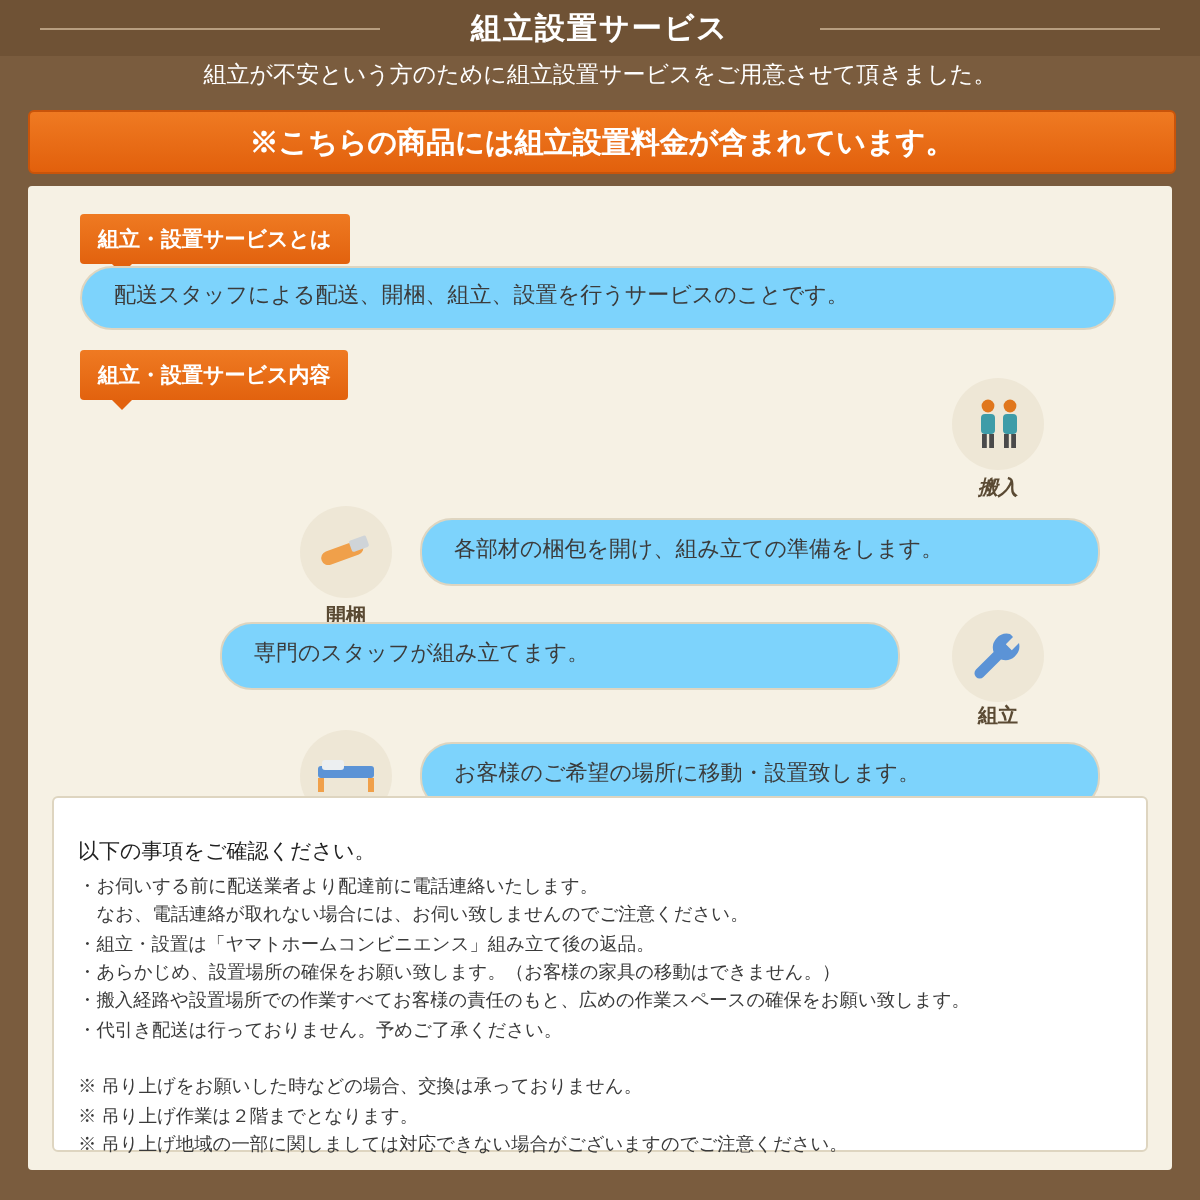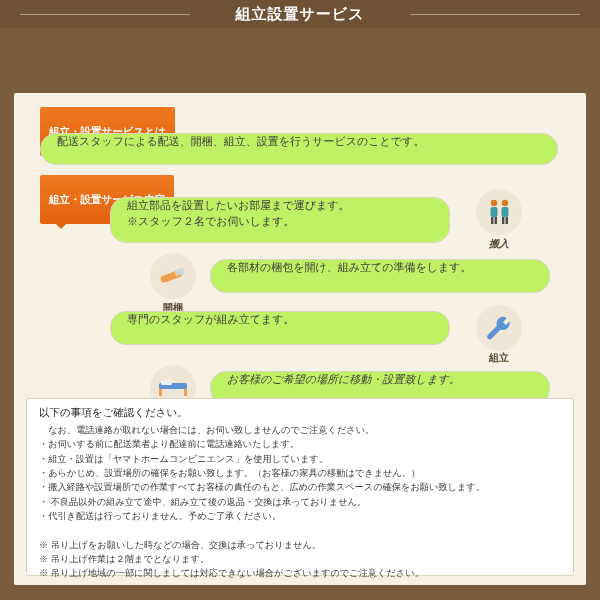--- a/index.html
+++ b/index.html
@@ -82,21 +82,21 @@
     height: 492px;
     background: #f6f1e4;
     border-radius: 2px;
   }
   
   .tag {
     position: absolute;
     display: flex;
     align-items: center;
     height: 17px;
-    padding: 16px 9px;
+    padding: 4px 9px;
     background: linear-gradient(#ef7a22, #e2620e);
     color: #ffffff;
     font-size: 10.5px;
     font-weight: bold;
     border-radius: 2px;
   }
   .tag::after {
     content: "";
     position: absolute;
     left: 16px;
@@ -107,24 +107,25 @@
     border-top: 5px solid #e2620e;
   }
   .tag-dark {
     background: linear-gradient(#6b4f33, #5b4129);
   }
   .tag-dark::after { border-top-color: #5b4129; }
 
   
   .callout {
     position: absolute;
-    background: #bef264;
+    background: #7dd3fc;
     border: 1px solid #ded5c0;
     border-radius: 16px;
     display: flex;
+    align-items: center;
     box-sizing: border-box;
     padding: 0 16px;
     font-size: 11px;
     color: #3b3b3b;
     line-height: 1.45;
   }
 
   
   .circle {
     position: absolute;
@@ -169,53 +170,54 @@
     background: #ffffff;
     border: 1px solid #ded5c0;
     border-radius: 3px;
     box-sizing: border-box;
     padding: 7px 12px;
   }
   .notes-title {
     font-size: 10.5px;
     color: #222;
     margin-bottom: 3px;
+    margin-top: 13px;
   }
   .notes-list {
     font-size: 9.2px;
     color: #3a3a3a;
     line-height: 1.56;
   }
   .notes-list div { white-space: nowrap; }
 </style>
 </head>
 <body>
 
 <div class="page">
 
   <div class="header">
     <div class="header-line-left"></div>
     <div class="header-title">組立設置サービス</div>
     <div class="header-line-right"></div>
   </div>
-
+  <div class="subtitle">組立が不安という方のために組立設置サービスをご用意させて頂きました。</div>
+
+  <div class="banner">
+    <div class="banner-text">※こちらの商品には組立設置料金が含まれています。</div>
+  </div>
 
   <div class="panel">
 
     <div class="tag" style="left:26px; top:14px;">組立・設置サービスとは</div>
     <div class="callout" style="left:26px; top:40px; width:518px; height:32px;">
       <span>配送スタッフによる配送、開梱、組立、設置を行うサービスのことです。</span>
     </div>
 
     <div class="tag" style="left:26px; top:82px;text-align:right;">組立・設置サービス内容</div>
 
-    <div class="callout" style="left:96px; top:104px; width:340px; height:46px; white-space:pre-line;">
-      <span>組立部品を設置したいお部屋まで運びます。
-※スタッフ２名でお伺いします。</span>
-    </div>
     <div class="circle" style="left:462px; top:96px;">
       <svg width="30" height="30" viewBox="0 0 30 30">
         <circle cx="10" cy="6" r="3.2" fill="#e0771d"></circle>
         <rect x="6.5" y="10" width="7" height="10" rx="2" fill="#3e9ca8"></rect>
         <rect x="7" y="20" width="2.4" height="7" fill="#4a4a4a"></rect>
         <rect x="10.6" y="20" width="2.4" height="7" fill="#4a4a4a"></rect>
         <circle cx="21" cy="6" r="3.2" fill="#e0771d"></circle>
         <rect x="17.5" y="10" width="7" height="10" rx="2" fill="#3e9ca8"></rect>
         <rect x="18" y="20" width="2.4" height="7" fill="#4a4a4a"></rect>
         <rect x="21.6" y="20" width="2.4" height="7" fill="#4a4a4a"></rect>
@@ -246,21 +248,21 @@
 
     <div class="circle" style="left:136px; top:272px;">
       <svg width="32" height="22" viewBox="0 0 32 22">
         <rect x="2" y="6" width="28" height="6" rx="1.5" fill="#5b93d6"></rect>
         <rect x="4" y="3" width="11" height="5" rx="1.5" fill="#eceff1"></rect>
         <rect x="2" y="12" width="3" height="7" fill="#f0a04a"></rect>
         <rect x="27" y="12" width="3" height="7" fill="#f0a04a"></rect>
       </svg>
     </div>
     <div class="circle-label" style="left:136px; top:320px;">設置</div>
-    <div class="callout" style="left:196px; top:278px; width:340px; height:34px;font-style:italic;">
+    <div class="callout" style="left:196px; top:278px; width:340px; height:34px;">
       <span>お客様のご希望の場所に移動・設置致します。</span>
     </div>
 
     <div class="callout" style="left:96px; top:330px; width:340px; height:32px;">
       <span>不要な梱包資材なども全て持ち帰ります。片付けも楽々♪</span>
     </div>
     <div class="circle" style="left:462px; top:322px;">
       <svg width="32" height="28" viewBox="0 0 32 28">
         <path d="M3 11 L16 5 L29 11 L16 17 Z" fill="#c8873f"></path>
         <path d="M3 11 L3 20 L16 26 L16 17 Z" fill="#a8692b"></path>
@@ -271,26 +273,25 @@
 
     <div class="tag tag-dark" style="left:26px; top:364px;">日時指定について</div>
     <div class="note-strong" style="left:40px; top:386px;">配送希望日時指定サービスをご利用頂けます。</div>
     <div class="note" style="left:40px; top:402px; white-space:pre-line;">※一部地域においては配達日が限られている、指定できる時間が限られているなどの理由により、希望通りの
 　日時にお届けができない場合がございます。</div>
   </div>
 
   <div class="notes-box">
     <div class="notes-title">以下の事項をご確認ください。</div>
     <div class="notes-list">
+      <div>・お伺いする前に配送業者より配達前に電話連絡いたします。</div>
       <div>　なお、電話連絡が取れない場合には、お伺い致しませんのでご注意ください。</div>
-      <div>・お伺いする前に配送業者より配達前に電話連絡いたします。</div>
-      <div>・組立・設置は「ヤマトホームコンビニエンス」を使用しています。</div>
+      <div>・組立・設置は「ヤマトホームコンビニエンス」組み立て後の返品。</div>
       <div>・あらかじめ、設置場所の確保をお願い致します。（お客様の家具の移動はできません。）</div>
       <div>・搬入経路や設置場所での作業すべてお客様の責任のもと、広めの作業スペースの確保をお願い致します。</div>
-      <div>・ 不良品以外の組み立て途中、組み立て後の返品・交換は承っておりません。</div>
       <div>・代引き配送は行っておりません。予めご了承ください。</div>
       <div>&nbsp;</div>
       <div>※ 吊り上げをお願いした時などの場合、交換は承っておりません。</div>
       <div>※ 吊り上げ作業は２階までとなります。</div>
       <div>※ 吊り上げ地域の一部に関しましては対応できない場合がございますのでご注意ください。</div>
       <div>&nbsp;</div>
 
     </div>
   </div>
 

